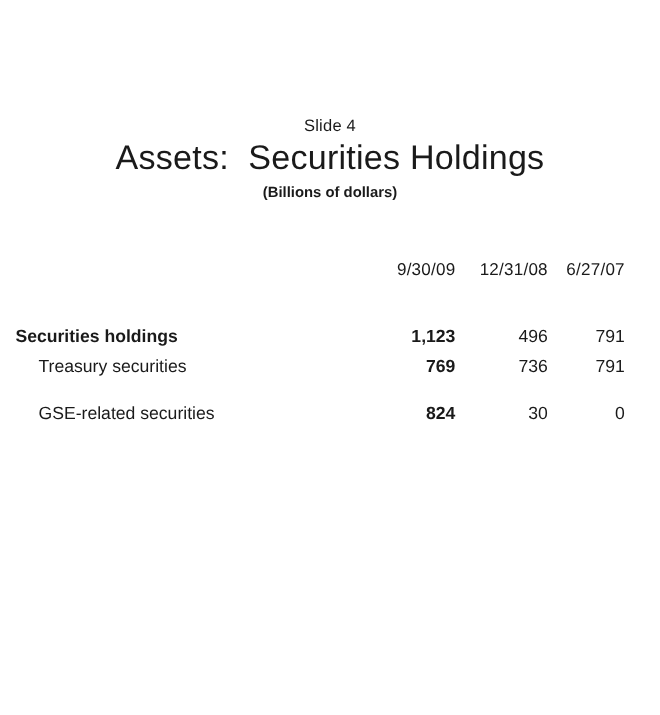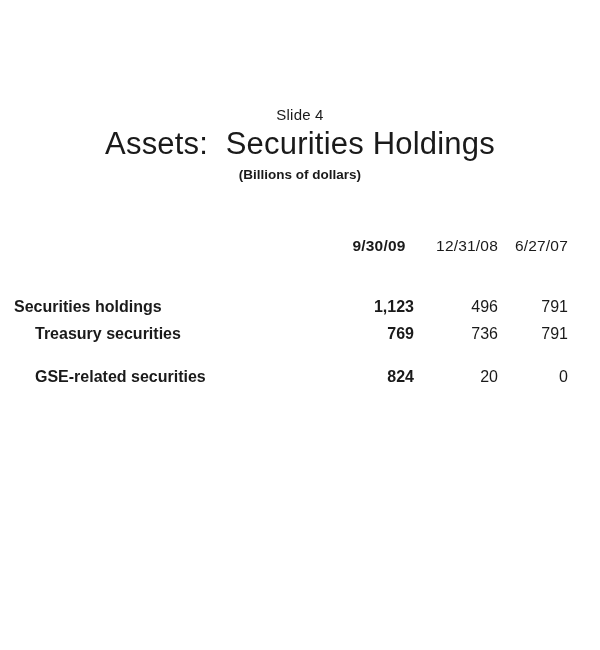--- a/index.html
+++ b/index.html
@@ -58,26 +58,26 @@
     vertical-align: bottom;
     border: none;
   }
   table.data-table thead th {
     font-weight: 400;
     text-align: right;
     height: 22px;
     font-size: 15.5px;
     letter-spacing: 0.2px;
   }
-  table.data-table thead th.bold { font-weight: 700; text-align: center; }
+  table.data-table thead th.bold { font-weight: 400; }
   tr.spacer-lg td { height: 34px; }
   tr.spacer-sm td { height: 16px; }
   tr.data-row td { height: 27px; }
   td.label { text-align: left; }
-  td.label.indent { padding-left: 21px; font-weight: bold; }
+  td.label.indent { padding-left: 21px; }
   td.num { text-align: right; font-variant-numeric: tabular-nums; }
   .bold { font-weight: 700; }
   .note-block {
     position: absolute;
     left: 36px;
     top: 494px;
     font-size: 11.5px;
     font-weight: 700;
     letter-spacing: 0.2px;
   }
@@ -129,20 +129,20 @@
         <td class="num">791</td>
       </tr>
 
       <tr class="spacer-sm">
           <td colspan="4"></td>
         </tr>
 
       <tr class="data-row">
         <td class="label indent">GSE-related securities</td>
         <td class="num bold">824</td>
-        <td class="num">20</td>
+        <td class="num">30</td>
         <td class="num">0</td>
       </tr>
     </tbody>
   </table>
 
 
 </div>
 
 </body></html>

